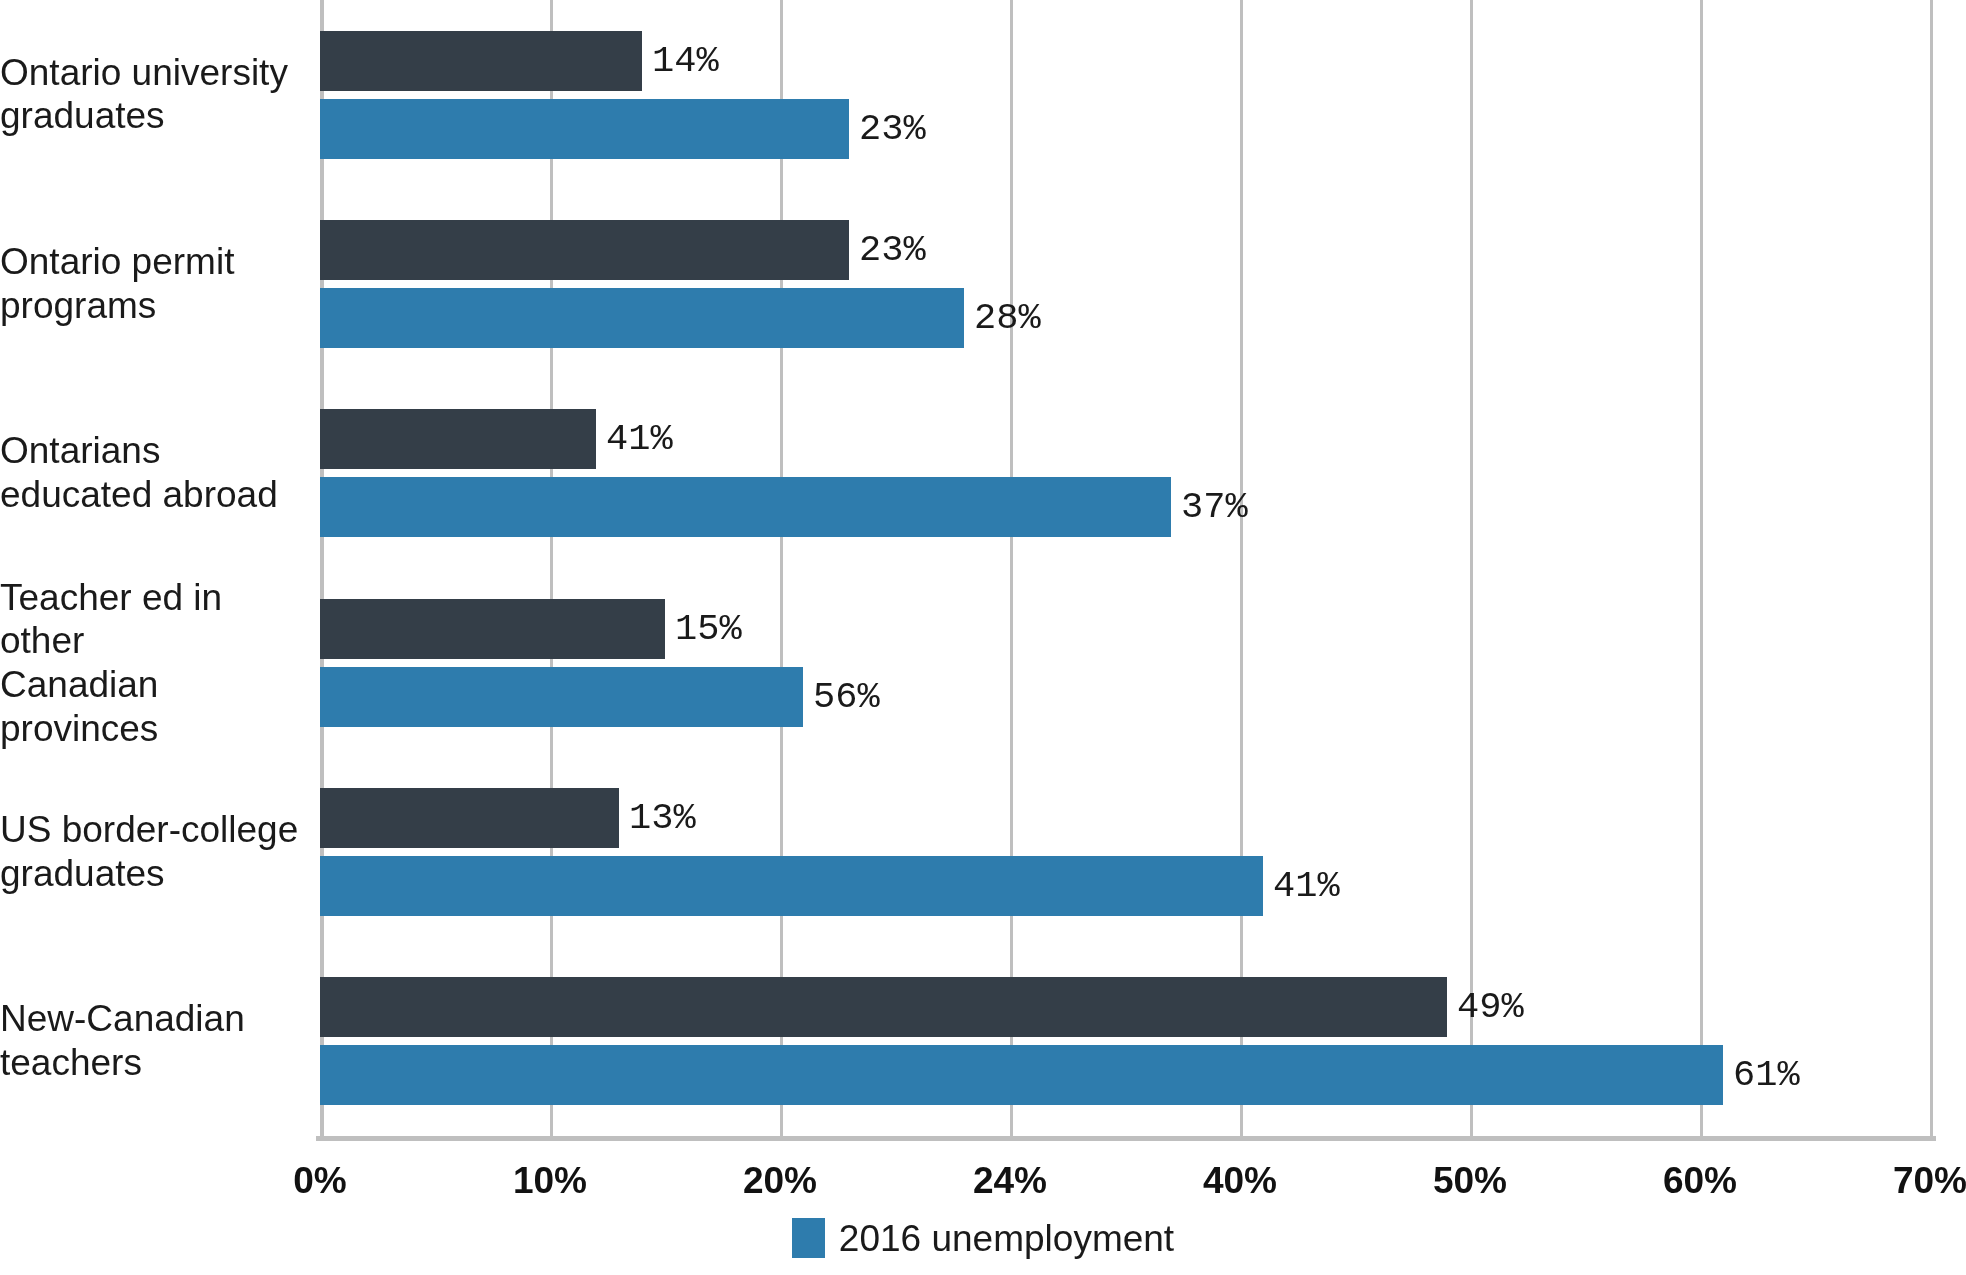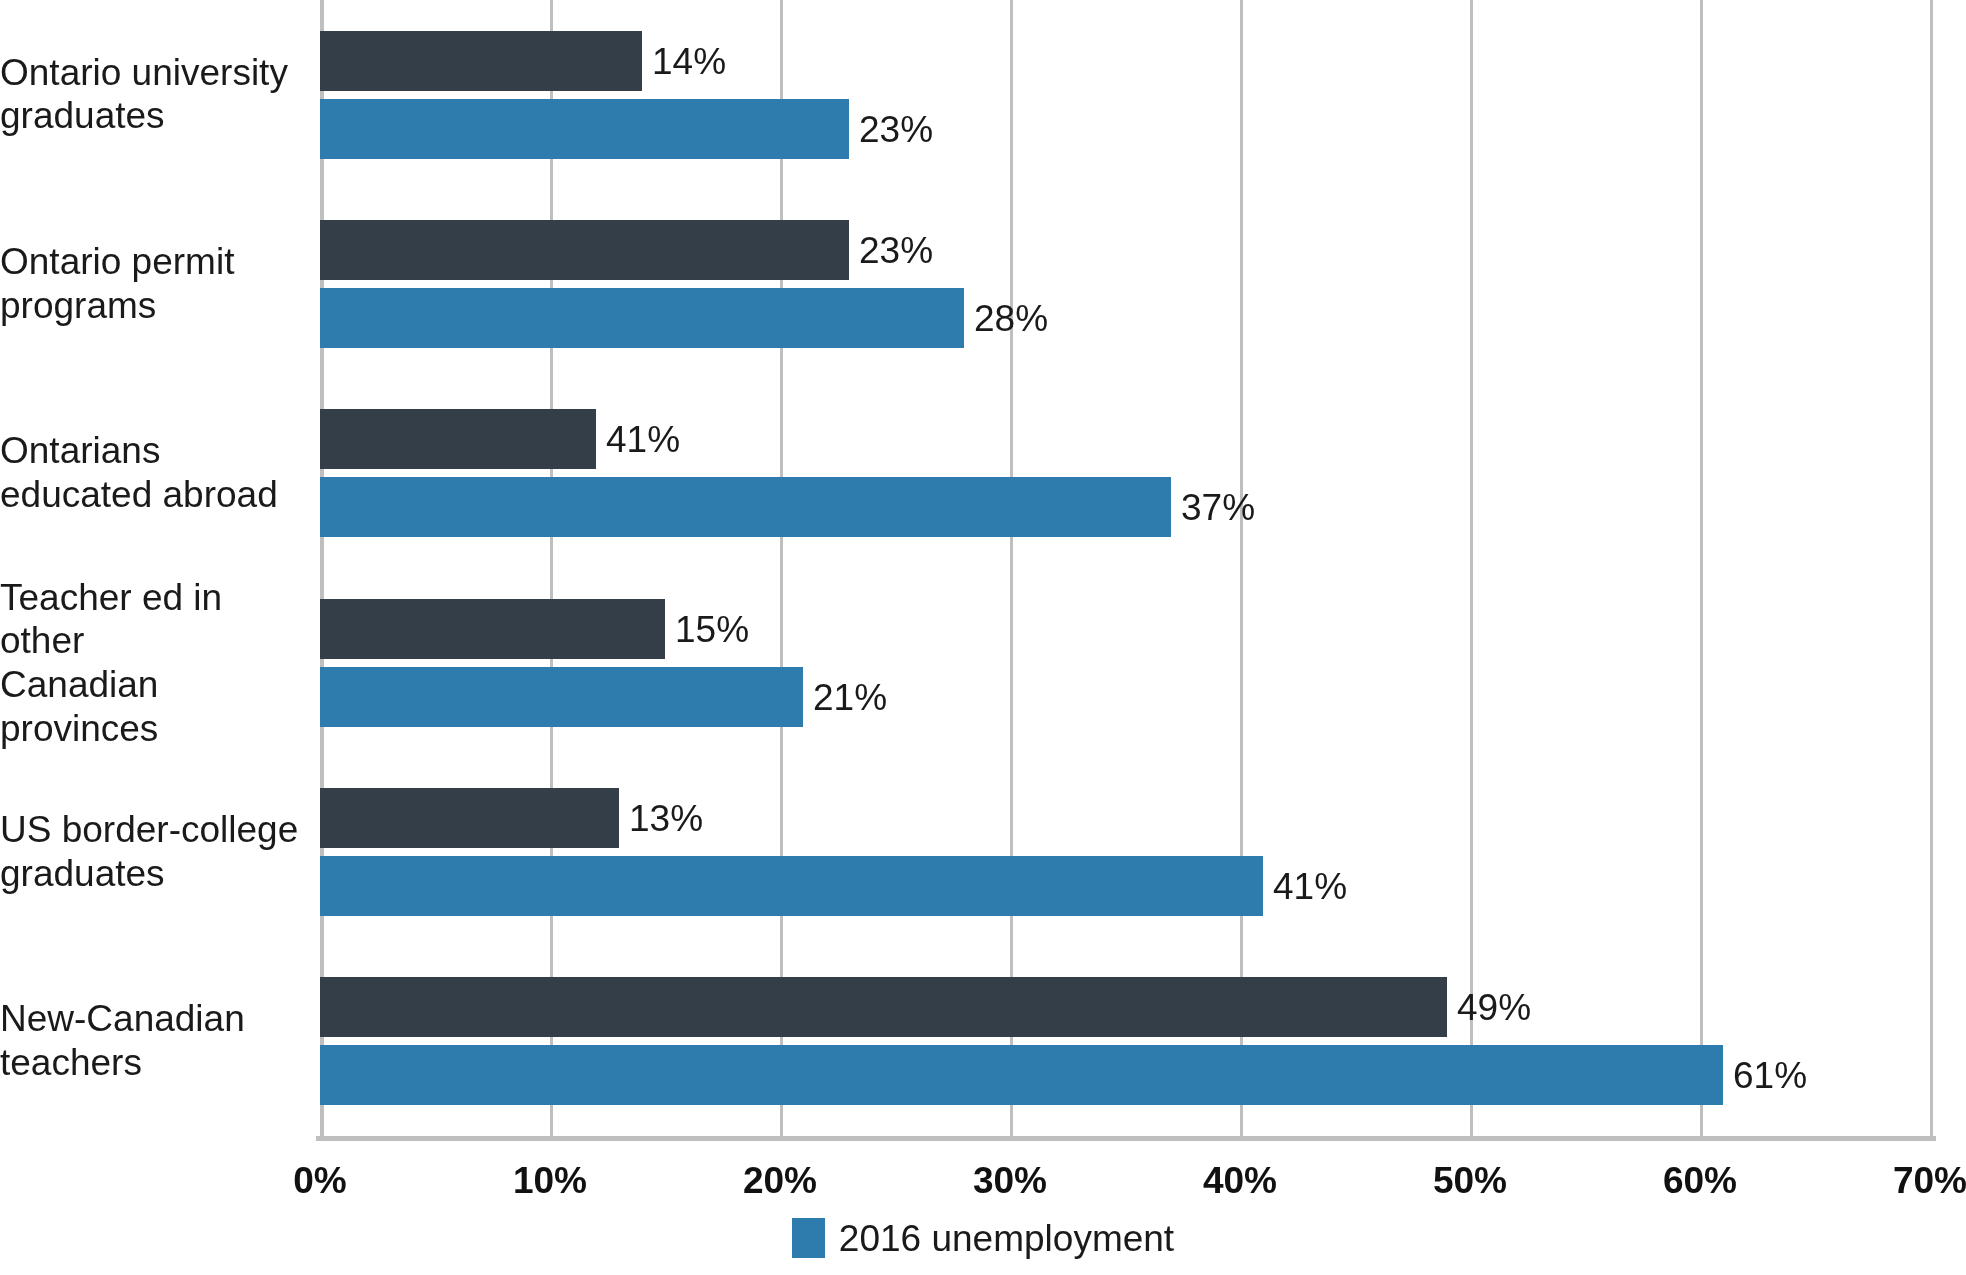--- a/index.html
+++ b/index.html
@@ -46,20 +46,21 @@
     width: 1620px;
     height: 5px;
     background: #bfbfbf;
   }
 
   
   .bar-row {
     position: absolute;
     height: 60px;
     left: 0;
+    font-family: Liberation Mono, monospace;
   }
   .bar {
     position: absolute;
     left: 0;
     top: 0;
     height: 60px;
   }
   .bar.s2017 { background: #343e48; }
   .bar.s2016 { background: #2e7cad; }
 
@@ -169,21 +170,21 @@
       <div class="bar-row" style="top: 477.333px; left: 0px; width: 1966px;">
         <div class="bar s2016" style="left: 320px; width: 851px; background: rgb(46, 124, 173);"></div>
         <span class="bar-label" style="left: 1171px;">37%</span>
       </div>
       <div class="bar-row" style="top: 598.667px; left: 0px; width: 1858px;">
         <div class="bar s2017" style="left: 320px; width: 345px; background: rgb(52, 62, 72);"></div>
         <span class="bar-label" style="left: 665px;">15%</span>
       </div>
       <div class="bar-row" style="top: 666.667px; left: 0px; width: 1966px;">
         <div class="bar s2016" style="left: 320px; width: 483px; background: rgb(46, 124, 173);"></div>
-        <span class="bar-label" style="left: 803px;">21%</span>
+        <span class="bar-label" style="left: 803px;">56%</span>
       </div>
       <div class="bar-row" style="top: 788px; left: 0px; width: 1966px; text-align: center;">
         <div class="bar s2017" style="left: 320px; width: 299px; background: rgb(52, 62, 72);"></div>
         <span class="bar-label" style="left: 619px;">13%</span>
       </div>
       <div class="bar-row" style="top: 856px; left: 0px; width: 1966px;">
         <div class="bar s2016" style="left: 320px; width: 943px; background: rgb(46, 124, 173);"></div>
         <span class="bar-label" style="left: 1263px;">41%</span>
       </div>
       <div class="bar-row" style="top: 977.333px; left: 0px; width: 1966px;">
@@ -201,21 +202,21 @@
       <div class="cat-label" style="top: 473.333px;">Ontarians educated abroad</div>
       <div class="cat-label" style="top: 662.667px;">Teacher ed in other
 Canadian provinces</div>
       <div class="cat-label" style="top: 852px;">US border-college graduates</div>
       <div class="cat-label" style="top: 1041.33px;">New-Canadian teachers</div>
     </div>
   <div id="ticks-layer">
       <div class="tick-label" style="left: 320px;">0%</div>
       <div class="tick-label" style="left: 550px;">10%</div>
       <div class="tick-label" style="left: 780px;">20%</div>
-      <div class="tick-label" style="left: 1010px;">30%</div>
+      <div class="tick-label" style="left: 1010px;">24%</div>
       <div class="tick-label" style="left: 1240px;">40%</div>
       <div class="tick-label" style="left: 1470px;">50%</div>
       <div class="tick-label" style="left: 1700px;">60%</div>
       <div class="tick-label" style="left: 1930px;">70%</div>
     </div>
 
   <div id="legend">
       <div class="legend-item">
         <span class="legend-swatch s2016" style="background: rgb(46, 124, 173);"></span>
         <span class="legend-text">2016 unemployment</span>

